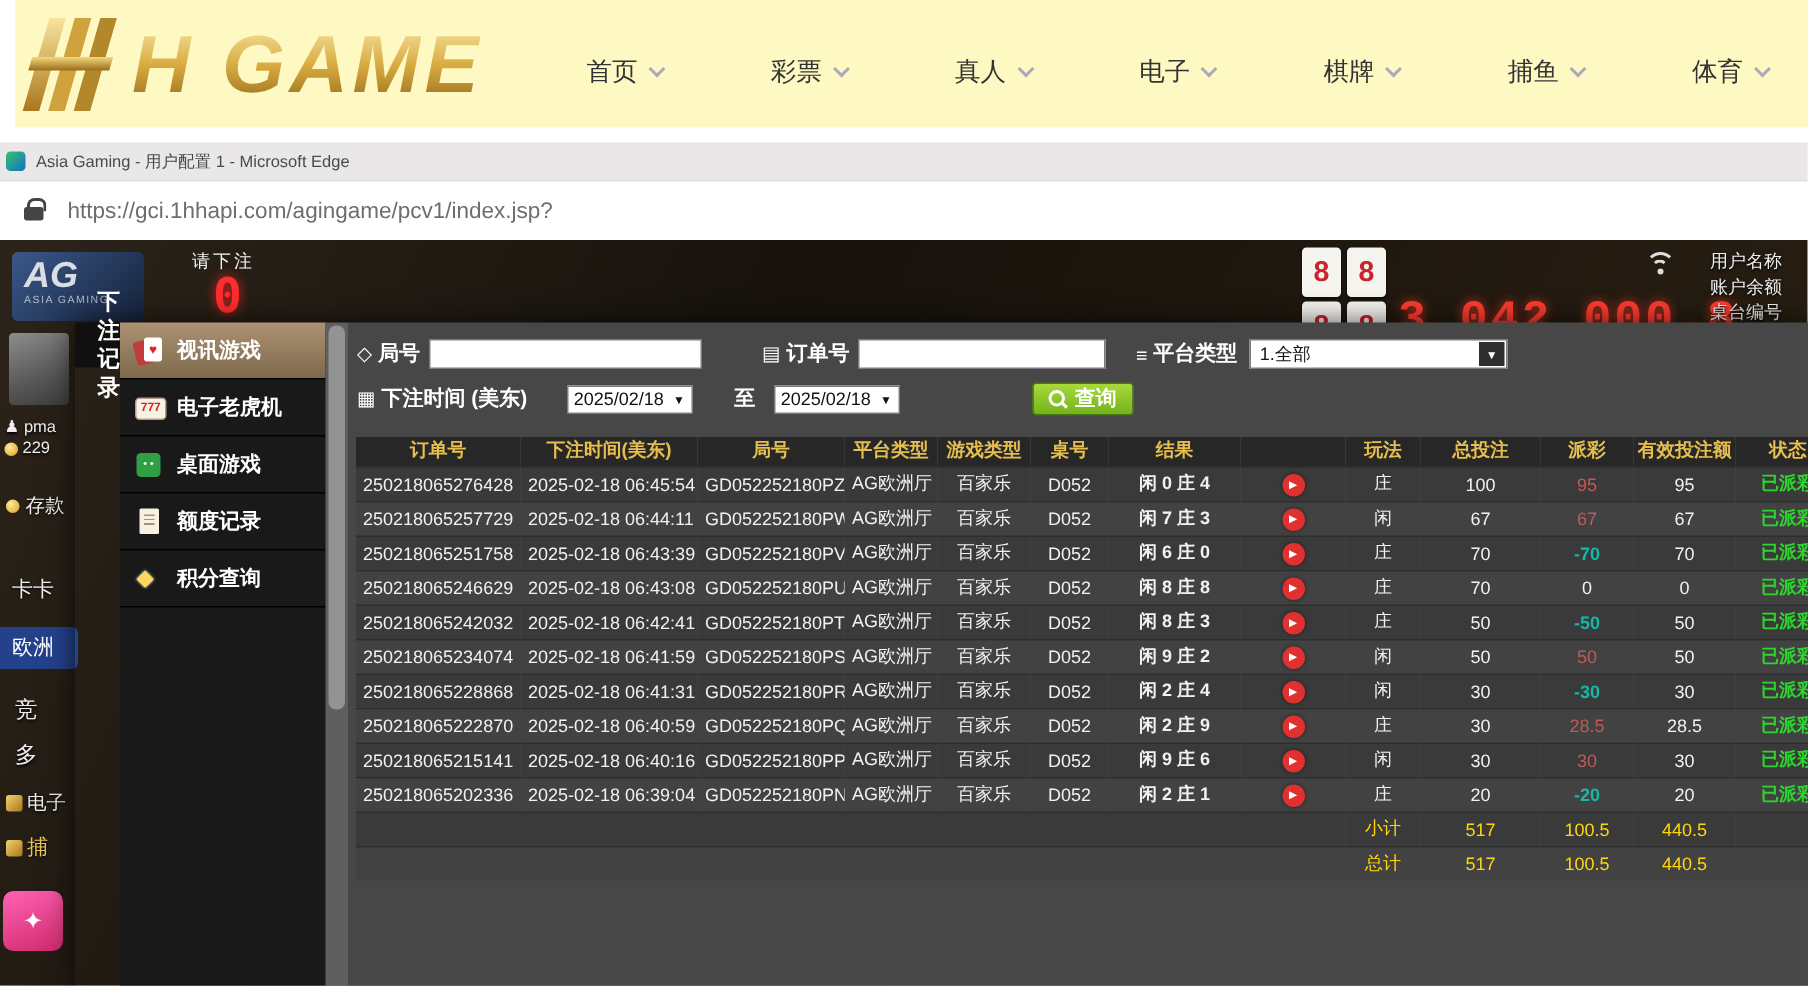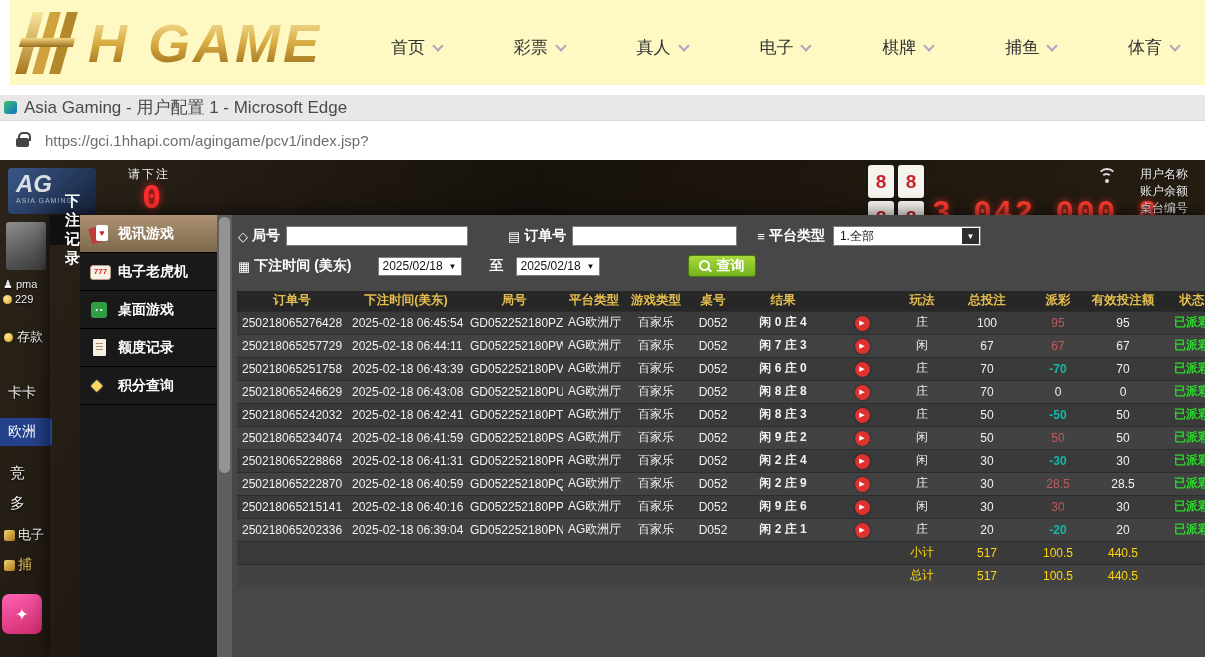--- a/index.html
+++ b/index.html
@@ -22,21 +22,21 @@
     justify-content:space-around;align-items:center;}
   .nav-item{display:flex;align-items:center;font-size:17px;color:#333;cursor:pointer;}
   .chev{width:8px;height:8px;border-right:2px solid #aab;border-bottom:2px solid #aab;
     transform:rotate(45deg);margin-left:9px;margin-top:-4px;}
 
   
   .edge-bar{position:absolute;left:0;top:95px;width:1205px;height:26px;background:#e9e7e7;
     display:flex;align-items:center;padding-left:4px;z-index:5;border-bottom:1px solid #dcdada;}
   .edge-ico{width:13px;height:13px;border-radius:3px;margin-right:7px;
     background:linear-gradient(135deg,#37c06c,#1273c4);}
-  .edge-title{font-size:17px;color:#4a4a4a;}
+  .edge-title{font-size:11px;color:#4a4a4a;}
 
   
   .url-bar{position:absolute;left:0;top:121px;width:1205px;height:39px;background:#fff;
     display:flex;align-items:center;z-index:5;}
   .lock{position:relative;width:13px;height:9px;background:#444;border-radius:2px;margin:4px 0 0 16px;}
   .lock::before{content:"";position:absolute;left:2px;top:-6px;width:9px;height:7px;
     border:2px solid #444;border-bottom:none;border-radius:5px 5px 0 0;}
   .url-text{font-size:15px;color:#6e6e6e;margin-left:16px;}
 
   
@@ -122,21 +122,21 @@
   
   .filter-row{display:flex;align-items:center;color:#fff;font-size:14px;font-weight:bold;}
   .fr1{margin:11px 6px 0 6px;}
   .fr2{margin:9px 6px 0 6px;}
   .f-ico{font-size:13px;margin-right:4px;font-weight:normal;}
   .txtinput{width:182px;height:20px;background:#fff;border:1px solid #7c7c7c;margin-left:6px;
     font-size:12px;padding:0 4px;color:#222;}
   .txtinput.short{width:165px;}
   .gap1{margin-left:40px;}
   .gap2{margin-left:20px;}
-  .selectbox{width:148px;height:20px;background:#fff;border:1px solid #7c7c7c;margin-left:8px;
+  .selectbox{width:172px;height:20px;background:#fff;border:1px solid #7c7c7c;margin-left:8px;
     display:flex;align-items:center;justify-content:space-between;padding-left:6px;cursor:pointer;}
   .sel-val{color:#111;font-size:12px;font-weight:normal;}
   .sel-arrow{width:17px;height:16px;background:#2e2e2e;color:#fff;font-size:8px;display:flex;
     align-items:center;justify-content:center;margin-right:1px;}
   .datebox{width:84px;height:19px;background:#fff;border:1px solid #7c7c7c;display:flex;
     align-items:center;justify-content:space-between;padding:0 4px;cursor:pointer;margin-left:26px;}
   .datebox .dval{color:#111;font-size:12px;font-weight:normal;}
   .datebox .darr{color:#111;font-size:8px;}
   .to-label{margin:0 12px 0 28px;}
   .db2{margin-left:0;}

